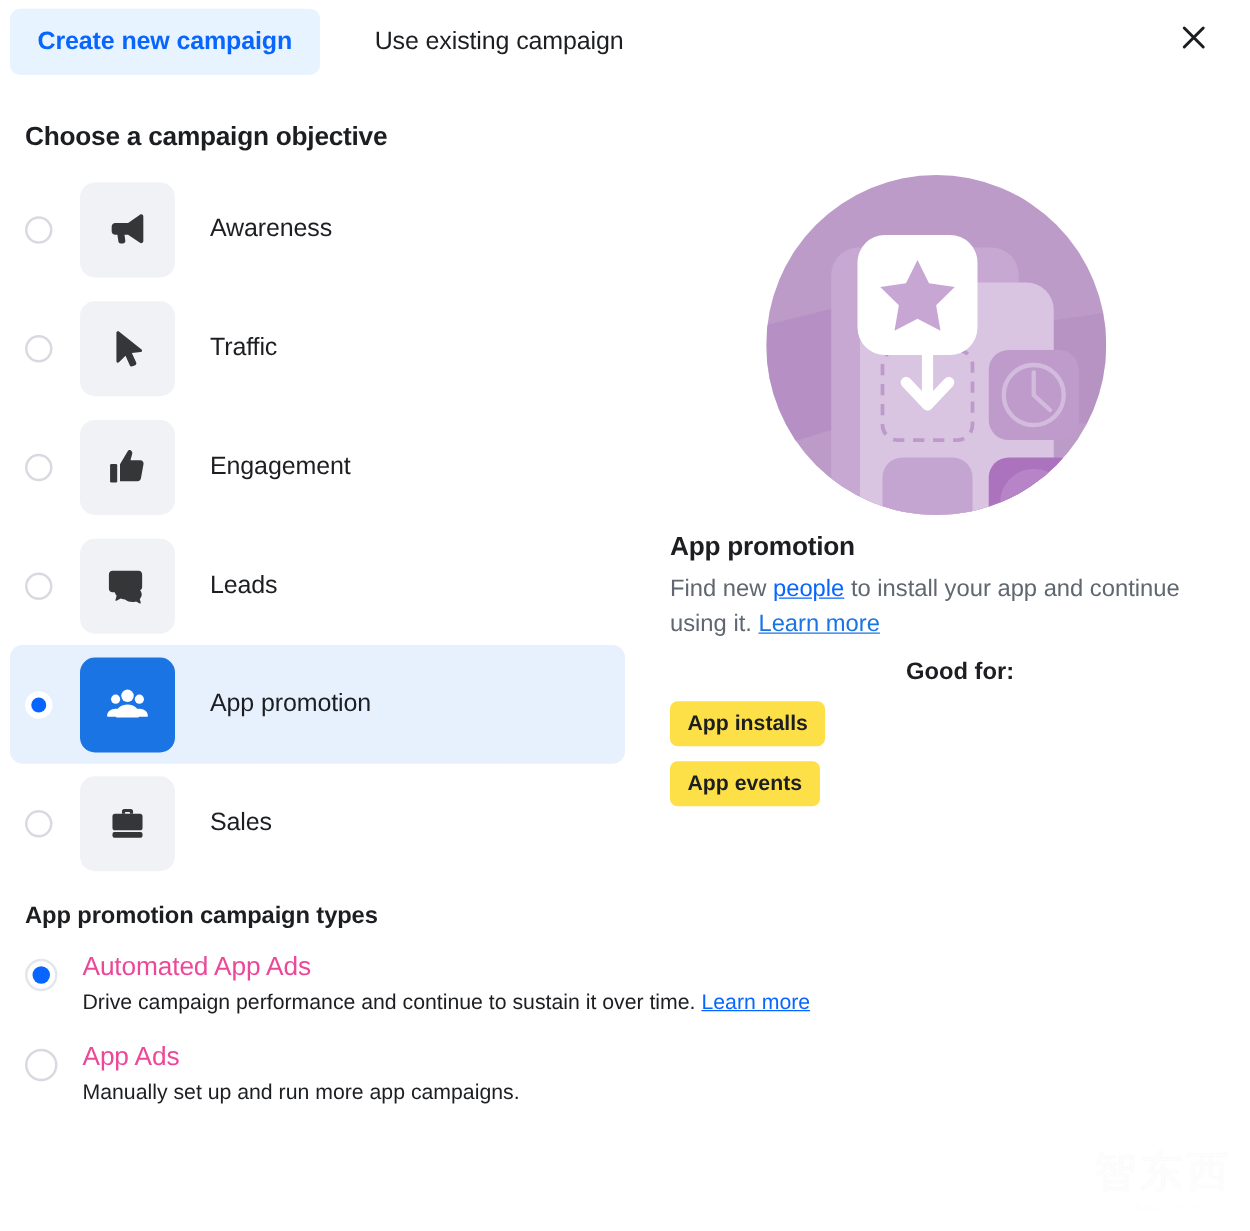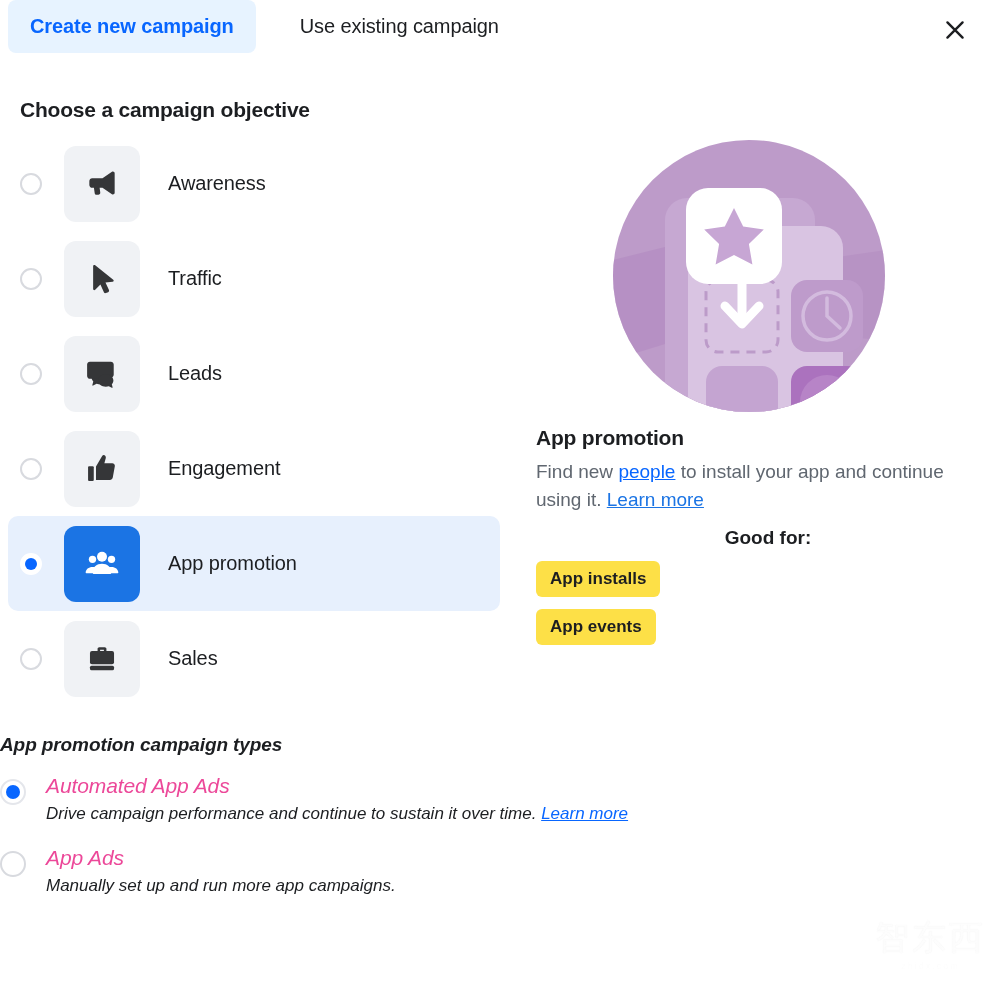--- a/index.html
+++ b/index.html
@@ -10,21 +10,21 @@
     background: #ffffff;
     font-family: "Liberation Sans", sans-serif;
     color: #1c1e21;
     overflow: hidden;
     position: relative;
   }
 
   
   .tabbar {
     display: flex;
-    align-items: flex-start;
+    align-items: flex-end;
     height: 60px;
     padding: 0 0 0 0;
     position: relative;
   }
   .tab {
     font-size: 20px;
     letter-spacing: -0.1px;
     padding: 15px 22px;
     border-radius: 8px;
     white-space: nowrap;
@@ -169,22 +169,22 @@
     color: #1c1e21;
     font-size: 17px;
     font-weight: bold;
     border-radius: 6px;
     padding: 8px 14px;
     margin-bottom: 12px;
   }
 
   
   .types {
-    margin-top: 28px;
-    font-style: italic;
+    margin-top: 16px;
+    padding-left: 20px;
   }
   .types-title {
     font-size: 19px;
     font-weight: bold;
     letter-spacing: -0.1px;
     margin-bottom: 18px;
   }
   .type-row {
     display: flex;
     align-items: flex-start;
@@ -284,37 +284,37 @@
           <path fill="#353638" d="M7.5 3.2c-.5-.3-1.1.1-1.1.7v14.4c0 .7.8 1 1.3.5l3.3-3.3 2.2 4.9c.2.5.8.7 1.3.5l1.4-.6c.5-.2.7-.8.5-1.3l-2.2-4.8 4.5-.5c.7-.1.9-.9.4-1.3L7.5 3.2z"></path>
         </svg>
       </div>
       <div class="obj-label">Traffic</div>
     </div>
 
     <div class="obj-row">
       <div class="radio"></div>
       <div class="icon-tile">
         <svg width="38" height="38" viewBox="0 0 24 24">
-          <path fill="#353638" d="M13.6 13.2c1.3 0 2.5.5 3.3 1.3 0-.2.1-.4.1-.6 0-2.7-2.6-4.8-5.8-4.8s-5.8 2.1-5.8 4.8c0 1.1.4 2.1 1.1 2.9l-.6 2.1c-.1.3.2.6.5.4l2.2-1.1c.8.3 1.7.5 2.6.5.2 0 .4 0 .6 0 .3-3 2.8-5.5 1.8-5.5z"></path>
-          <path fill="#353638" d="M4.4 4.2h13.2c1 0 1.8.8 1.8 1.8v6.4c0 1-.8 1.8-1.8 1.8h-1.3l.6 2.5c.1.4-.3.7-.7.5l-3.4-2c-.2-.1-.4-.2-.6-.2H4.4c-1 0-1.8-.8-1.8-1.8V6c0-1 .8-1.8 1.8-1.8z"></path>
-          <path fill="#353638" d="M14.4 12.2c2.6 0 4.8 1.7 4.8 3.9 0 .9-.4 1.8-1 2.4l.5 1.8c.1.3-.2.5-.5.4l-1.9-1c-.6.2-1.2.3-1.9.3-2.6 0-4.8-1.7-4.8-3.9s2.2-3.9 4.8-3.9z"></path>
-        </svg>
-      </div>
-      <div class="obj-label">Leads</div>
+          <rect x="3.2" y="10.2" width="3.6" height="9.4" rx="0.7" fill="#353638"></rect>
+          <path fill="#353638" d="M8.2 10.4l3.9-6.6c.4-.7 1.4-.8 1.9-.2.4.4.5 1 .4 1.5l-.9 3.2h5c1 0 1.8.9 1.6 1.9l-1.3 7.2c-.2.9-.9 1.5-1.8 1.5H8.2V10.4z"></path>
+        </svg>
+      </div>
+      <div class="obj-label">Engagement</div>
     </div>
 
     <div class="obj-row">
       <div class="radio"></div>
       <div class="icon-tile">
         <svg width="38" height="38" viewBox="0 0 24 24">
-          <rect x="3.2" y="10.2" width="3.6" height="9.4" rx="0.7" fill="#353638"></rect>
-          <path fill="#353638" d="M8.2 10.4l3.9-6.6c.4-.7 1.4-.8 1.9-.2.4.4.5 1 .4 1.5l-.9 3.2h5c1 0 1.8.9 1.6 1.9l-1.3 7.2c-.2.9-.9 1.5-1.8 1.5H8.2V10.4z"></path>
-        </svg>
-      </div>
-      <div class="obj-label">Engagement</div>
+          <path fill="#353638" d="M13.6 13.2c1.3 0 2.5.5 3.3 1.3 0-.2.1-.4.1-.6 0-2.7-2.6-4.8-5.8-4.8s-5.8 2.1-5.8 4.8c0 1.1.4 2.1 1.1 2.9l-.6 2.1c-.1.3.2.6.5.4l2.2-1.1c.8.3 1.7.5 2.6.5.2 0 .4 0 .6 0 .3-3 2.8-5.5 1.8-5.5z"></path>
+          <path fill="#353638" d="M4.4 4.2h13.2c1 0 1.8.8 1.8 1.8v6.4c0 1-.8 1.8-1.8 1.8h-1.3l.6 2.5c.1.4-.3.7-.7.5l-3.4-2c-.2-.1-.4-.2-.6-.2H4.4c-1 0-1.8-.8-1.8-1.8V6c0-1 .8-1.8 1.8-1.8z"></path>
+          <path fill="#353638" d="M14.4 12.2c2.6 0 4.8 1.7 4.8 3.9 0 .9-.4 1.8-1 2.4l.5 1.8c.1.3-.2.5-.5.4l-1.9-1c-.6.2-1.2.3-1.9.3-2.6 0-4.8-1.7-4.8-3.9s2.2-3.9 4.8-3.9z"></path>
+        </svg>
+      </div>
+      <div class="obj-label">Leads</div>
     </div>
 
     <div class="obj-row selected">
       <div class="radio checked"></div>
       <div class="icon-tile active">
         <svg width="40" height="40" viewBox="0 0 24 24">
           <circle cx="6.3" cy="9.2" r="2.2" fill="#ffffff"></circle>
           <circle cx="17.7" cy="9.2" r="2.2" fill="#ffffff"></circle>
           <path d="M2.2 17.3c0-2.1 1.8-3.5 4.1-3.5 1 0 1.9.3 2.6.7-.9.8-1.5 1.8-1.6 3.1H2.6c-.2 0-.4-.2-.4-.3z" fill="#ffffff"></path>
           <path d="M21.8 17.3c0-2.1-1.8-3.5-4.1-3.5-1 0-1.9.3-2.6.7.9.8 1.5 1.8 1.6 3.1h4.7c.2 0 .4-.2.4-.3z" fill="#ffffff"></path>

